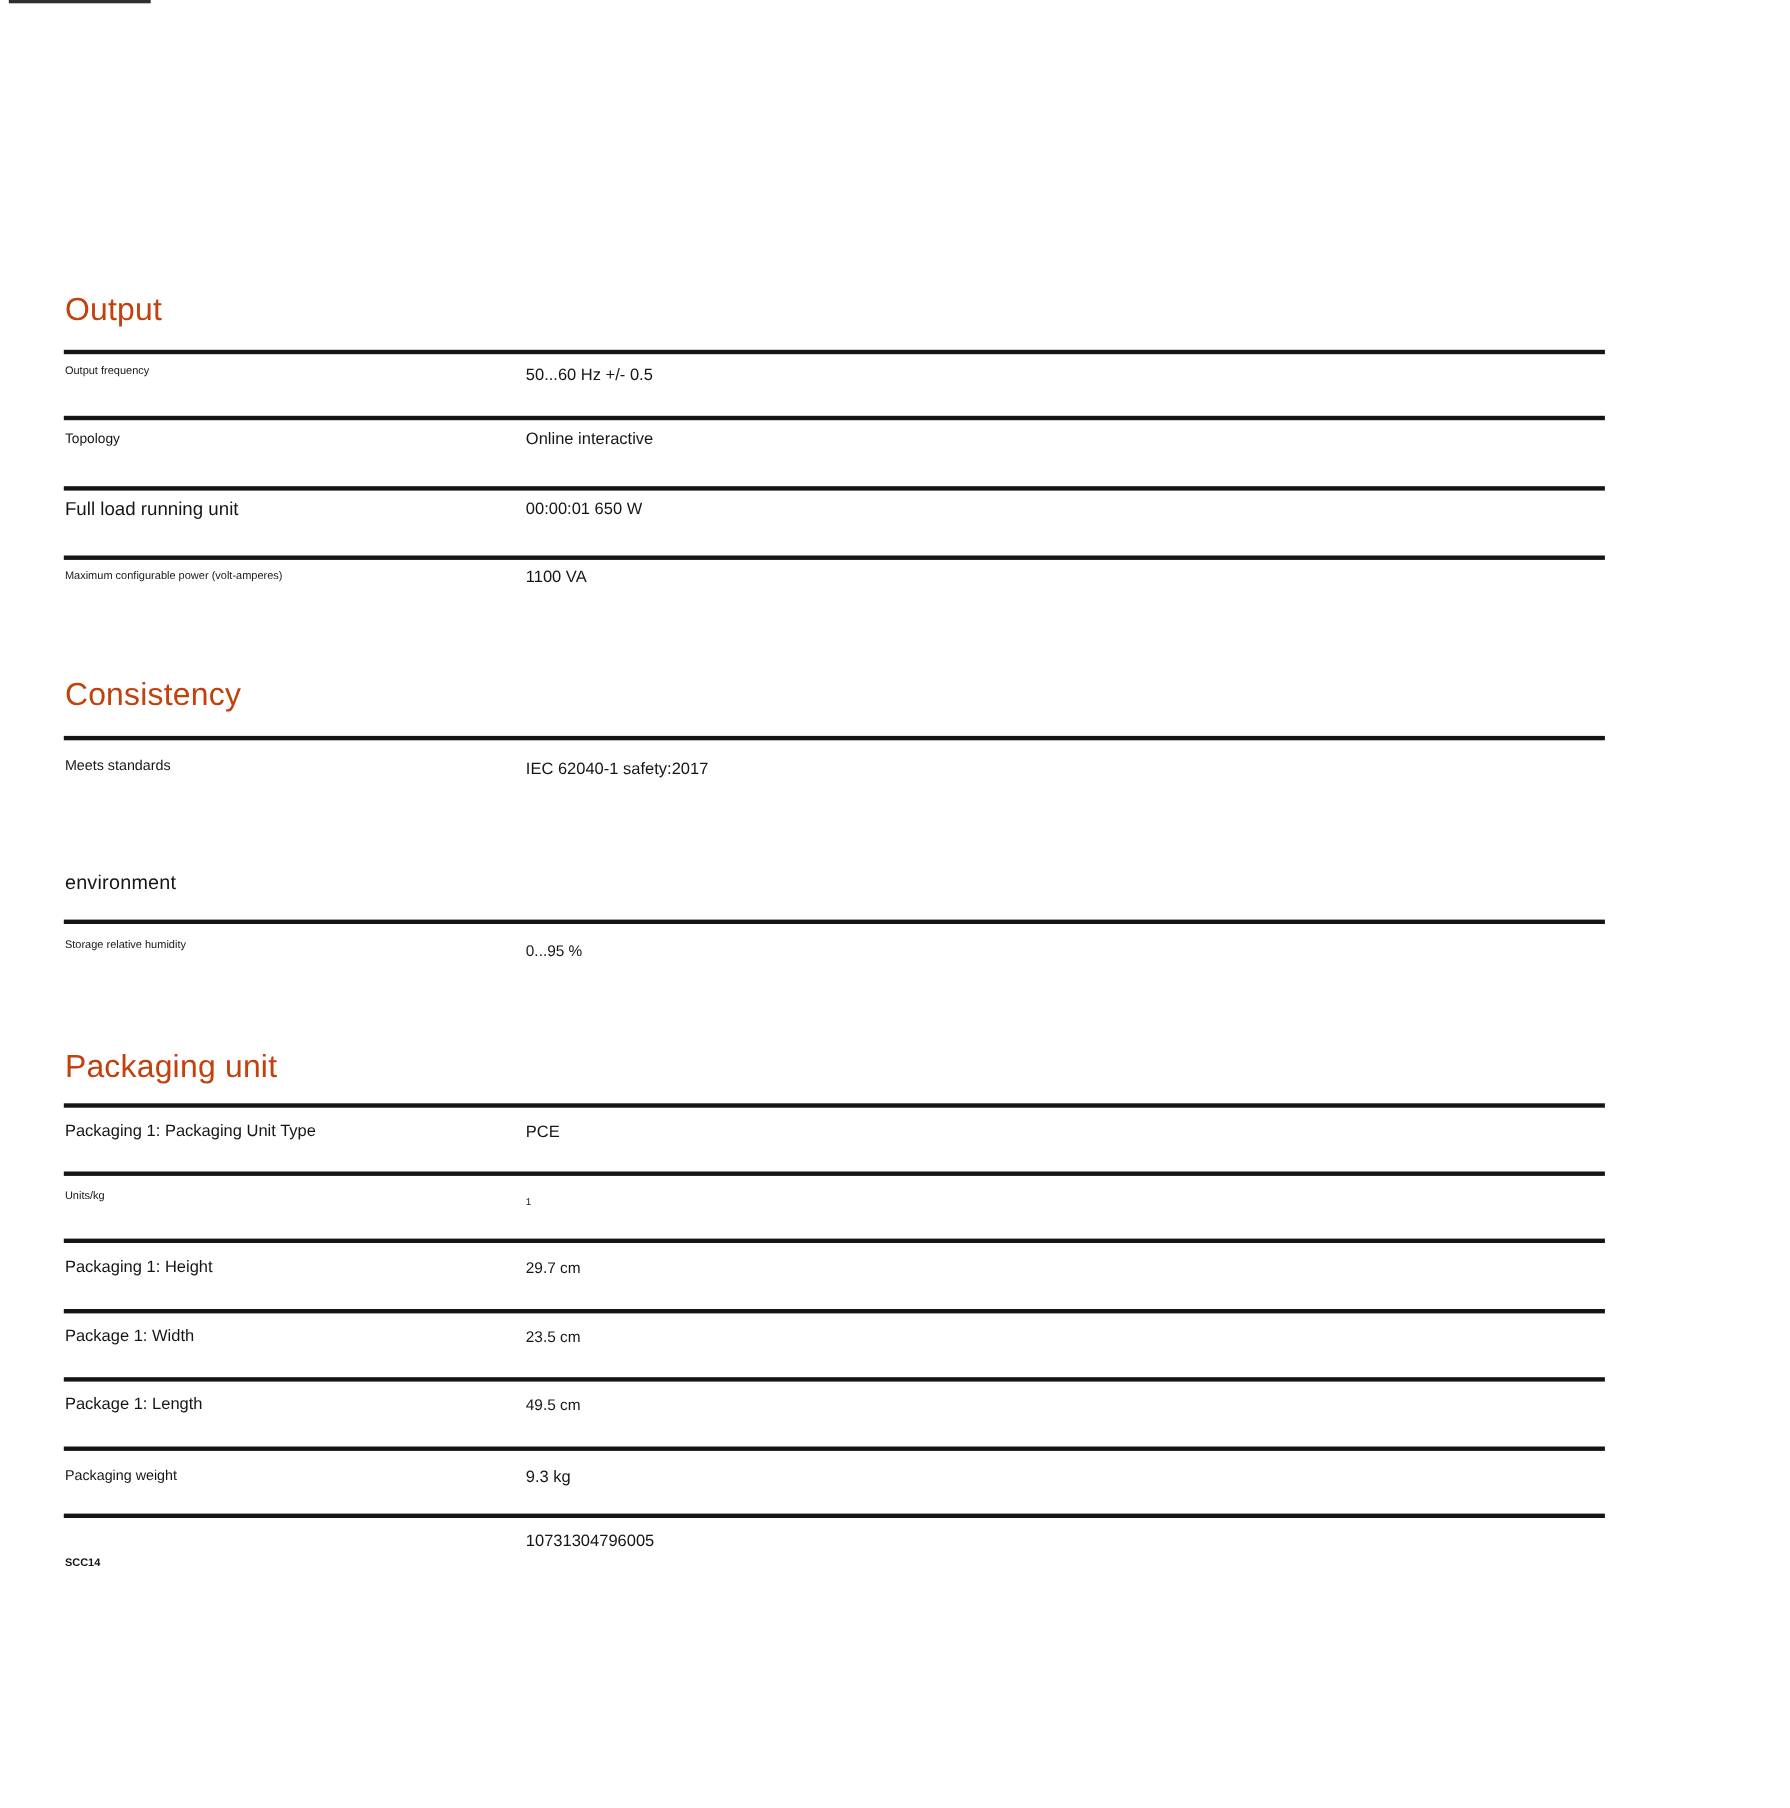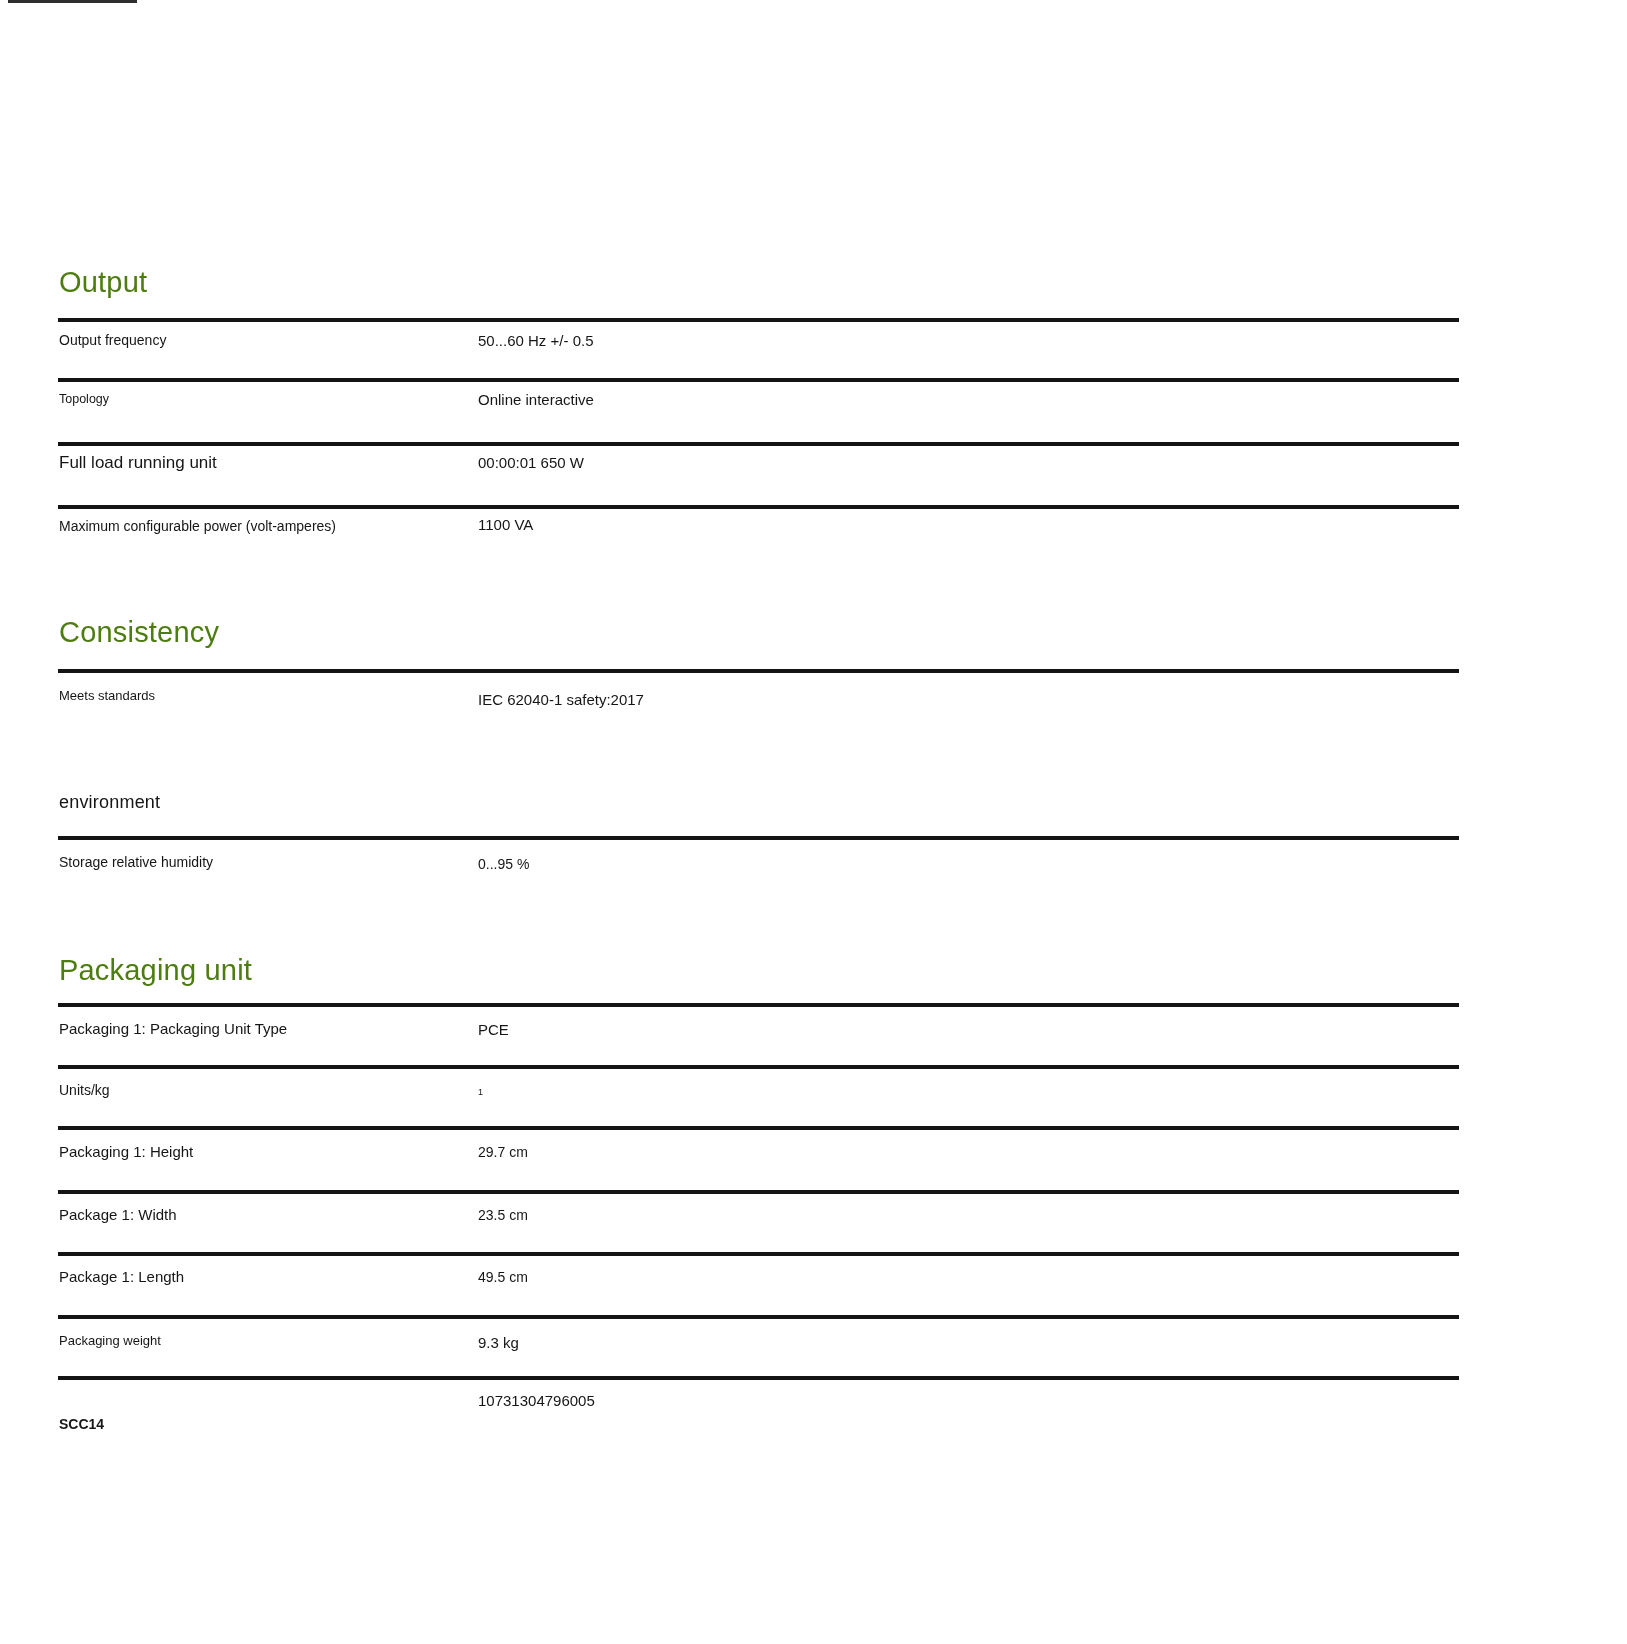--- a/index.html
+++ b/index.html
@@ -15,21 +15,21 @@
     position: absolute;
     left: 8px; top: 0;
     width: 129px; height: 3px;
     background: #2e2e2e;
   }
   .heading {
     position: absolute;
     left: 59px;
     font-size: 29px;
     font-weight: 400;
-    color: #4d7c0f;
+    color: #c2410c;
     letter-spacing: 0.2px;
     white-space: nowrap;
   }
   .heading.sub {
     font-size: 18px;
     color: #161616;
   }
   .row { position: absolute; left: 0; width: 1627px; height: 60px; }
   .rule {
     position: absolute;
@@ -46,21 +46,21 @@
   }
   .val {
     position: absolute;
     left: 478px;
     font-size: 15px;
     color: #161616;
     white-space: nowrap;
   }
   .s12 { font-size: 12.5px; text-align: right; }
   .s13 { font-size: 13px; }
-  .s14 { font-size: 14px; }
+  .s14 { font-size: 10px; }
   .s15 { font-size: 15px; }
   .s17 { font-size: 17px; }
   .v14 { font-size: 14px; }
   .tiny { font-size: 9px; }
   .bold { font-weight: 700; margin-top: 25px; }
 </style>
 </head>
 <body>
 
 <div class="page">

